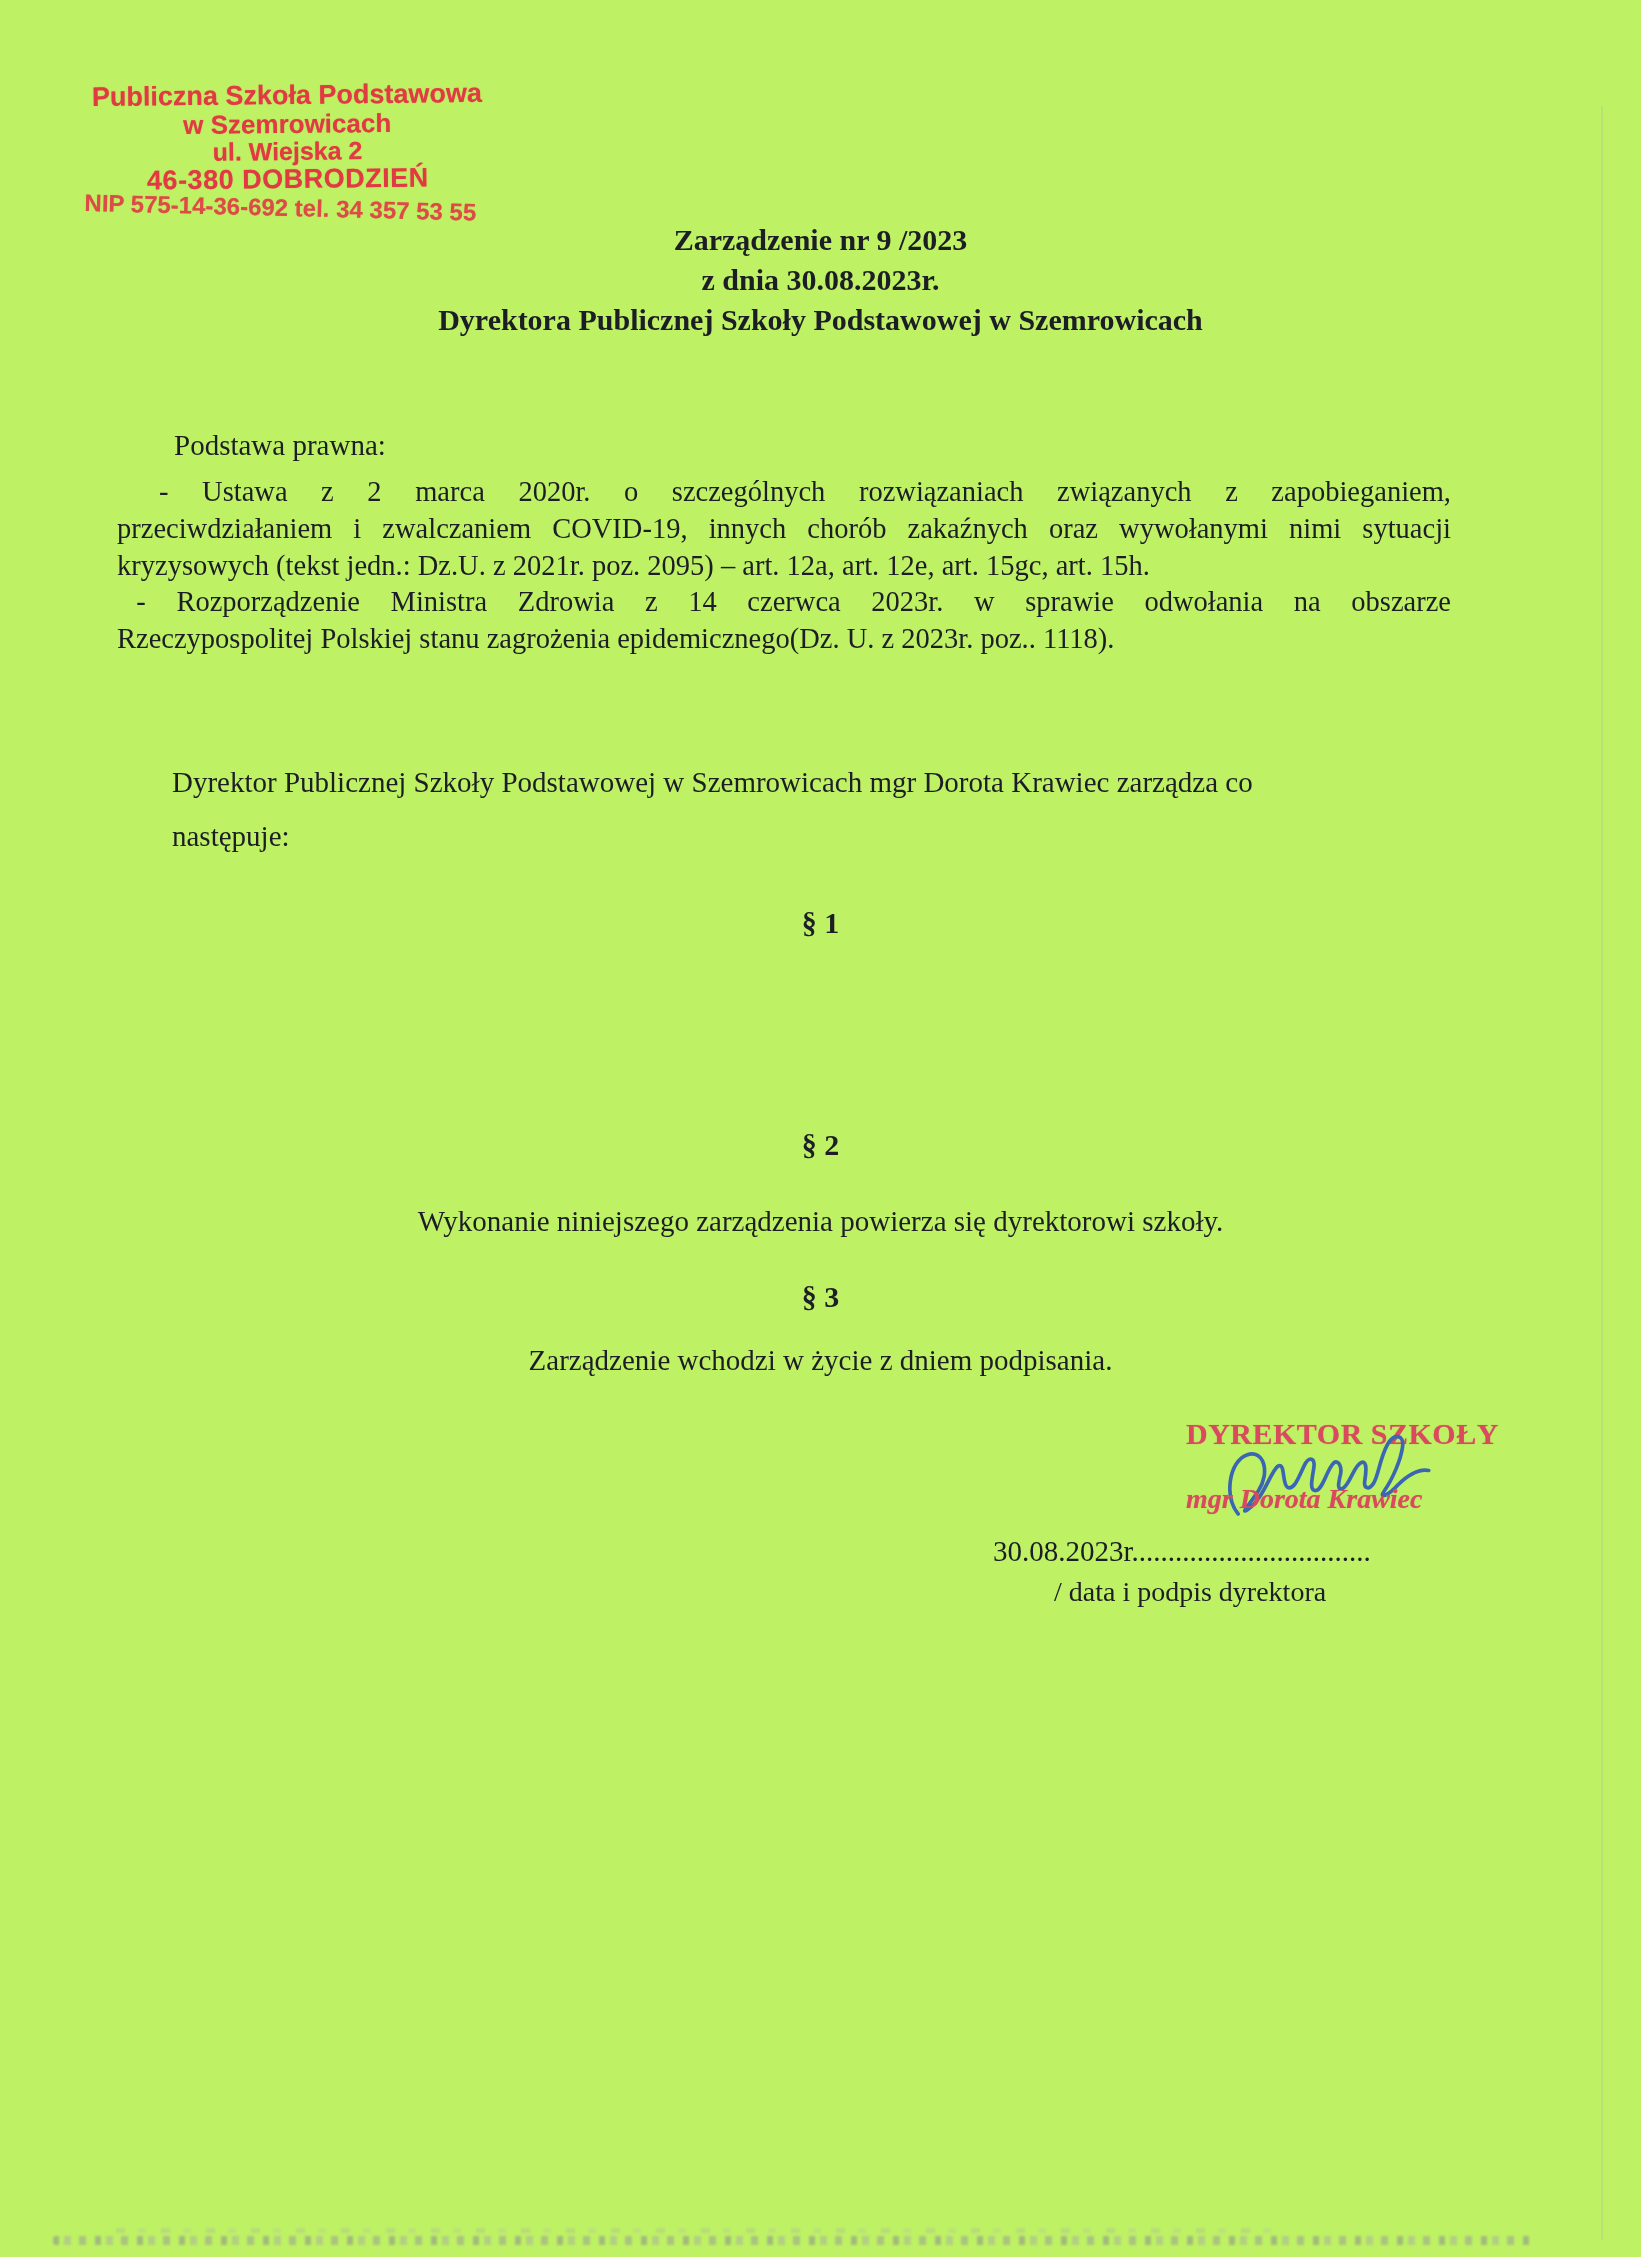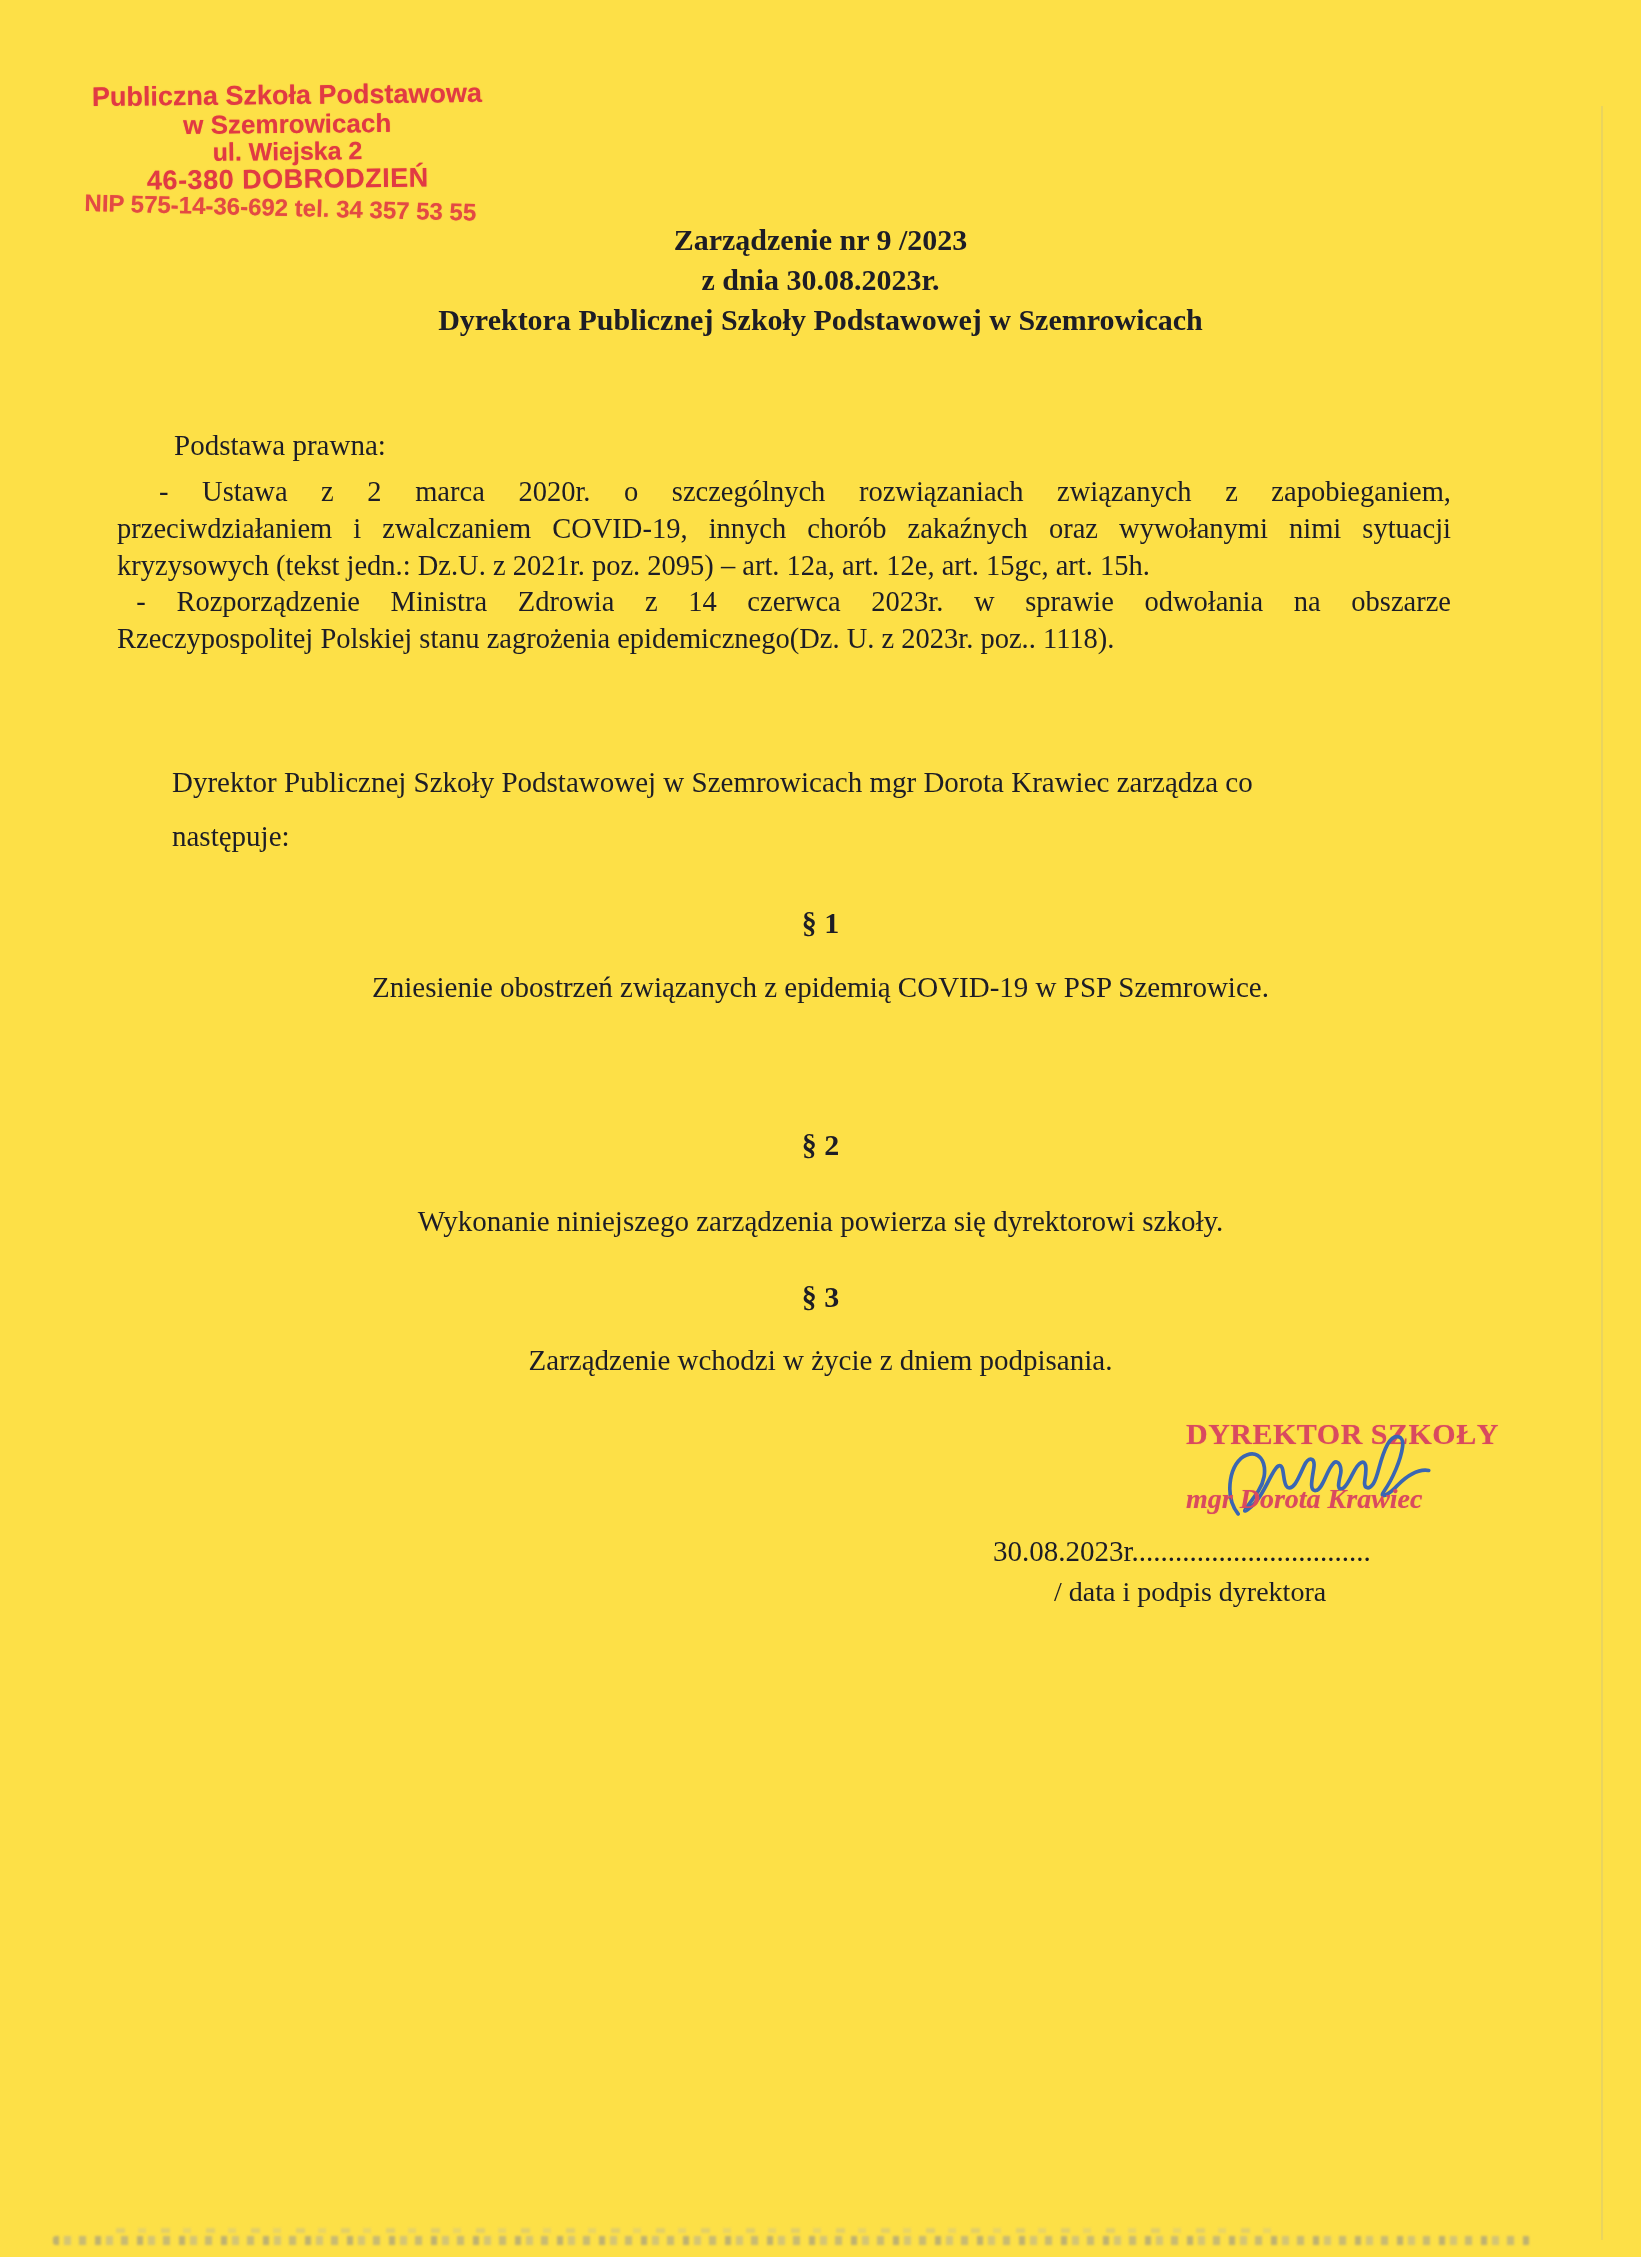--- a/index.html
+++ b/index.html
@@ -1,20 +1,20 @@
 <!DOCTYPE html>
 <html lang="pl"><head>
 <meta charset="utf-8">
 <style>
   html,body{margin:0;padding:0;}
   body{background:#ffffff;}
   .page{
     position:relative;
     width:1641px;height:2257px;
-    background:#fde047;
+    background:#bef264;
     overflow:hidden;
     font-family:"Liberation Serif", serif;
     color:#1d1d26;
   }
   
   .stamp{
     position:absolute;left:56px;top:81px;width:463px;
     text-align:center;
     font-family:"Liberation Sans", sans-serif;
     font-weight:bold;
@@ -148,21 +148,20 @@
   </div>
 
   <div class="legal" id="legal-item-2">
     <div class="jline ind2">- Rozporządzenie Ministra Zdrowia z 14 czerwca 2023r. w sprawie odwołania na obszarze</div>
     <div class="lline">Rzeczypospolitej Polskiej stanu zagrożenia epidemicznego(Dz. U. z 2023r. poz.. 1118).</div>
   </div>
 
   <div class="intro">Dyrektor Publicznej Szkoły Podstawowej w Szemrowicach mgr Dorota Krawiec zarządza co następuje:</div>
 
   <div class="sec-symbol" id="sec1-symbol">§ 1</div>
-  <div class="sec-text" id="sec1-text">Zniesienie obostrzeń związanych z epidemią COVID-19 w PSP Szemrowice.</div>
 
   <div class="sec-symbol" id="sec2-symbol">§ 2</div>
   <div class="sec-text" id="sec2-text">Wykonanie niniejszego zarządzenia powierza się dyrektorowi szkoły.</div>
 
   <div class="sec-symbol" id="sec3-symbol">§ 3</div>
   <div class="sec-text" id="sec3-text">Zarządzenie wchodzi w życie z dniem podpisania.</div>
 
   <div class="dir-stamp" style="color: rgb(217, 74, 95);">DYREKTOR SZKOŁY</div>
 
   <svg class="signature-svg" width="241" height="83" viewBox="0 0 260 90" aria-hidden="true">

